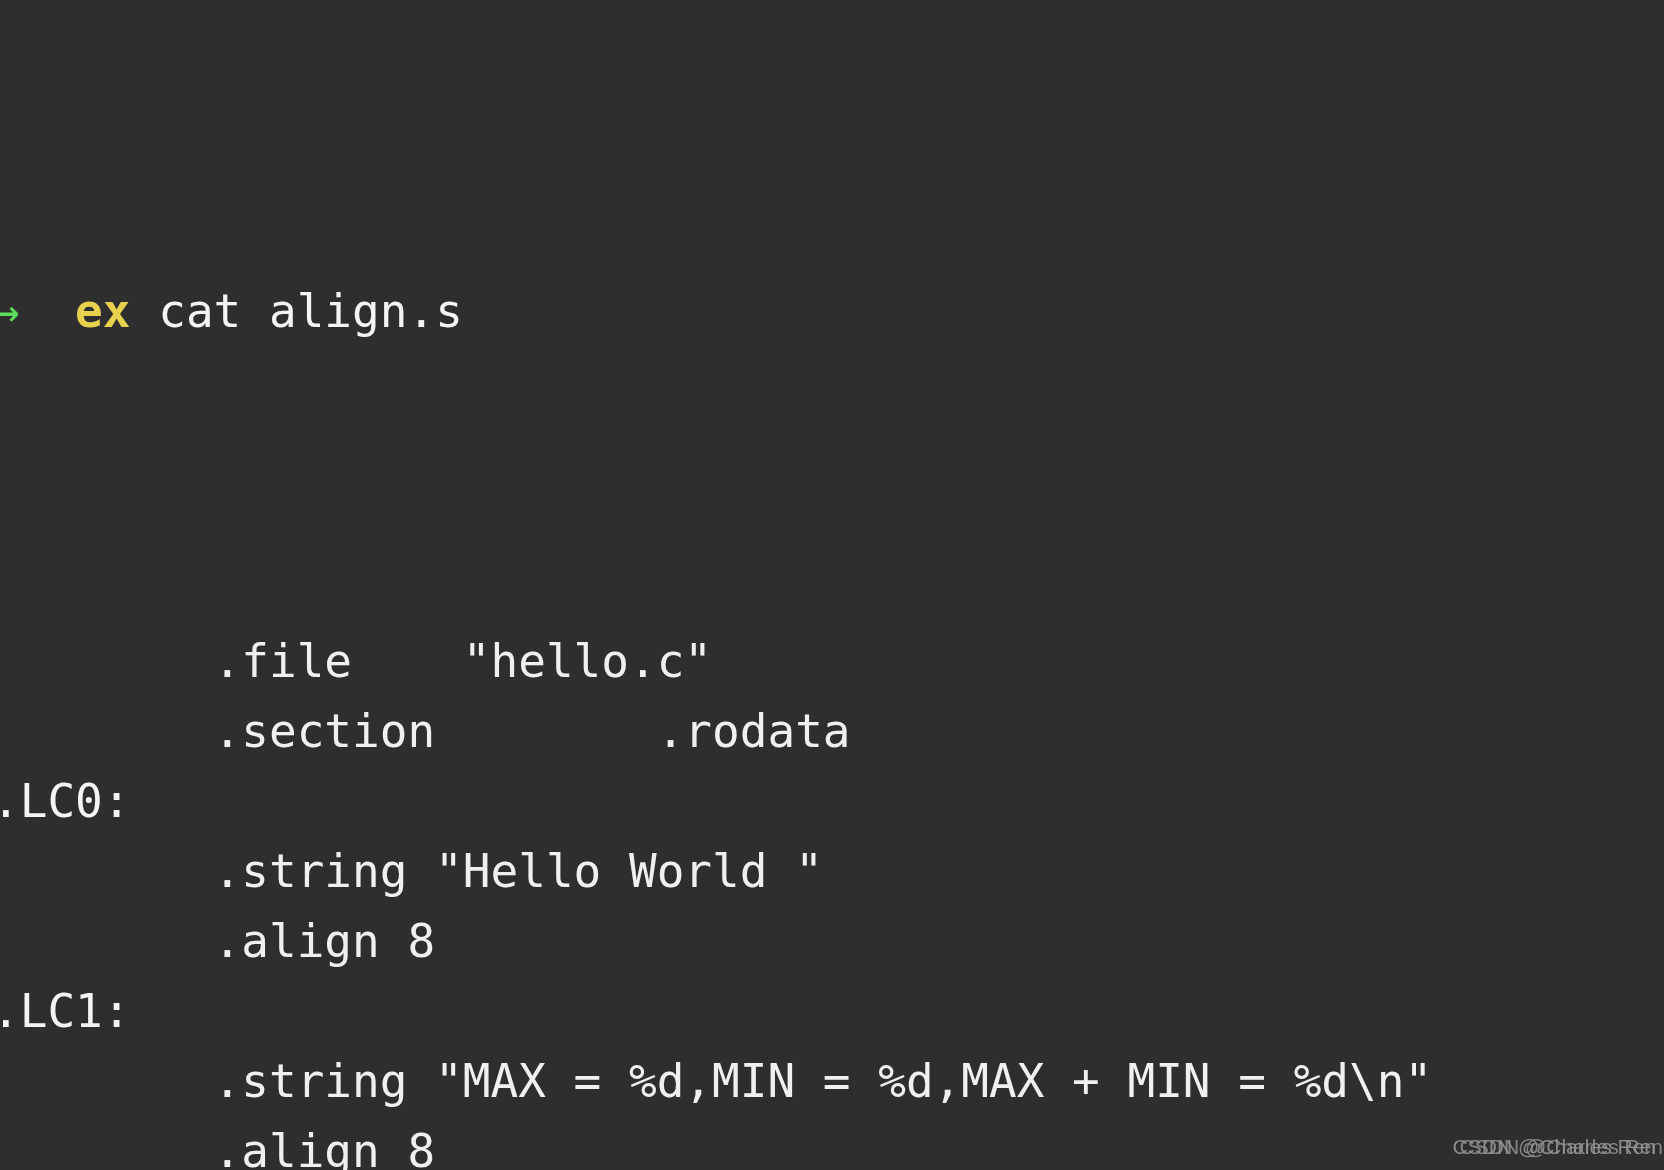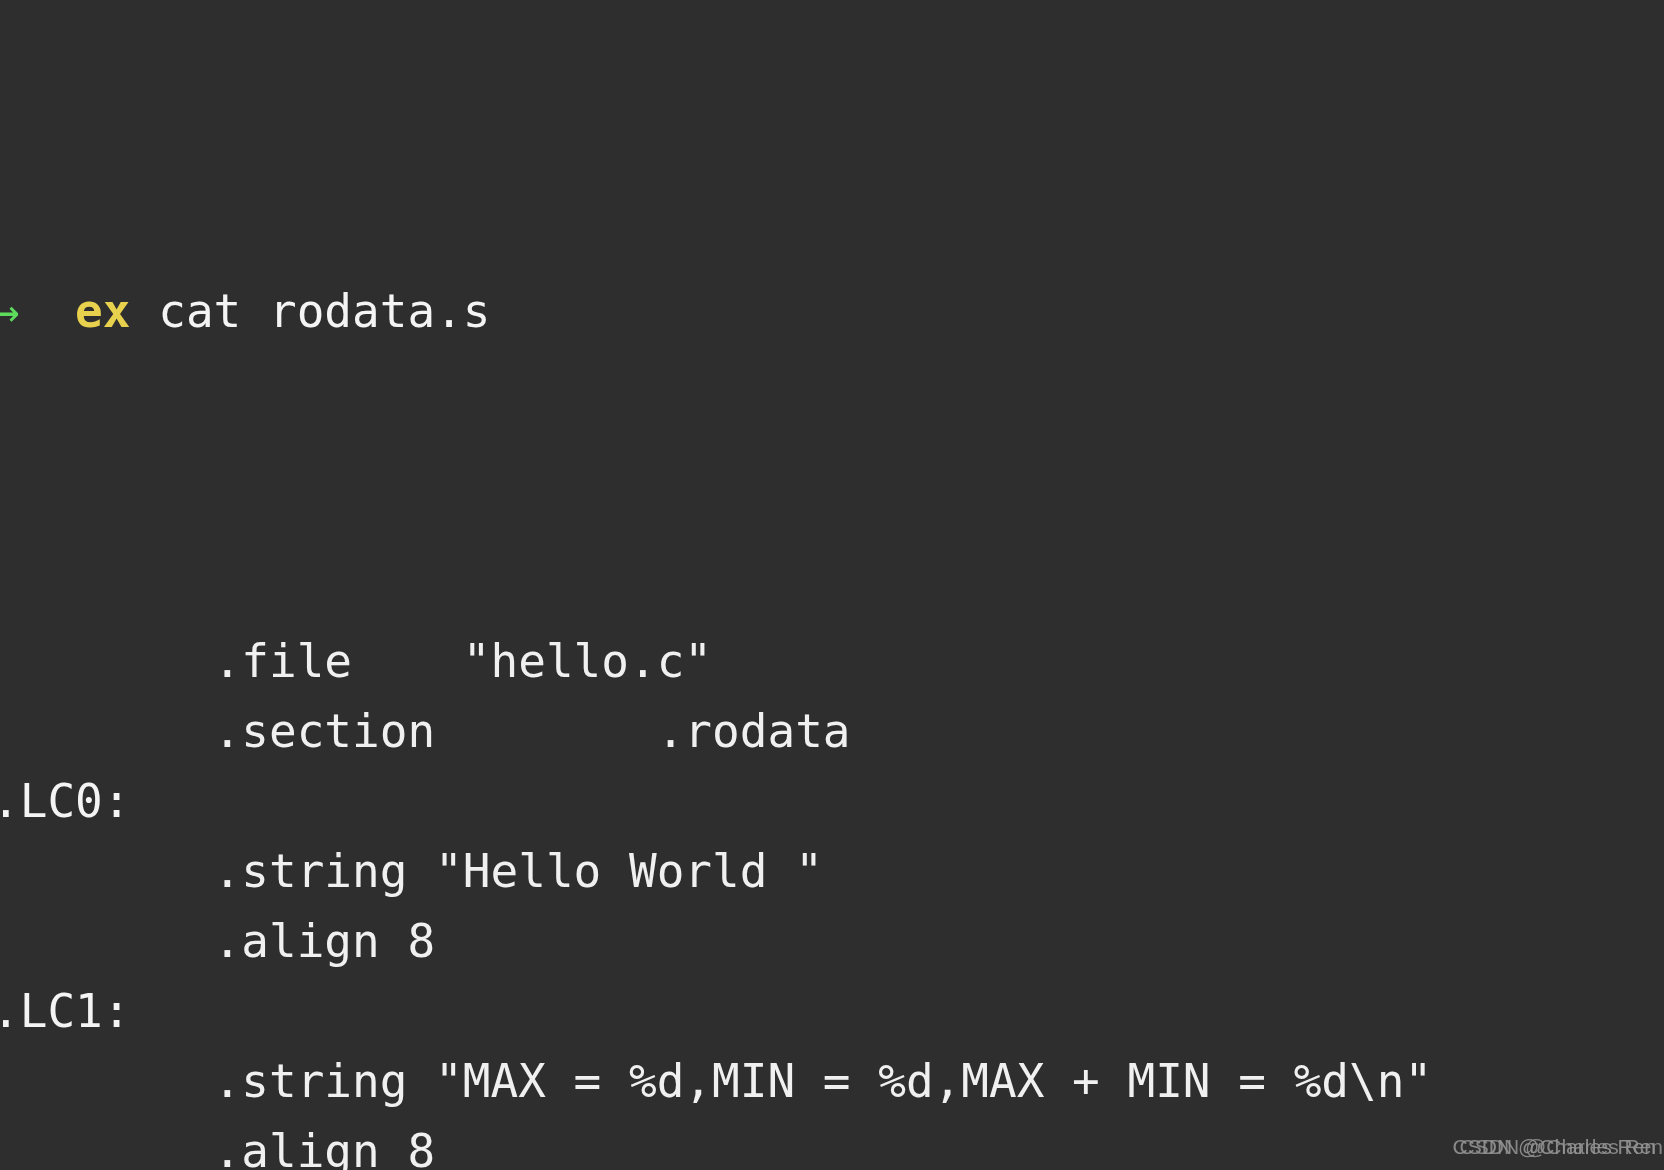--- a/index.html
+++ b/index.html
@@ -77,21 +77,21 @@
   }
 </style>
 </head>
 <body>
 
 <div id="terminal">
 
   <div id="screen">
 
     
-    <span class="line"><span class="tok-prompt">→</span><span class="tok-plain">  </span><span class="tok-dir">ex</span><span class="tok-plain"> </span><span class="tok-plain">cat rodata.s</span></span>
+    <span class="line"><span class="tok-prompt">→</span><span class="tok-plain">  </span><span class="tok-dir">ex</span><span class="tok-plain"> </span><span class="tok-plain">cat align.s</span></span>
 
     
     <span id="asm-lines"><span class="line"><span class="tok-plain">        </span><span class="tok-code">.file    "hello.c"</span></span><span class="line"><span class="tok-plain">        </span><span class="tok-code">.section        .rodata</span></span><span class="line"><span class="tok-plain"></span><span class="tok-label">.LC0:</span></span><span class="line"><span class="tok-plain">        </span><span class="tok-code">.string "Hello World "</span></span><span class="line"><span class="tok-plain">        </span><span class="tok-code">.align 8</span></span><span class="line"><span class="tok-plain"></span><span class="tok-label">.LC1:</span></span><span class="line"><span class="tok-plain">        </span><span class="tok-code">.string "MAX = %d,MIN = %d,MAX + MIN = %d\n"</span></span><span class="line"><span class="tok-plain">        </span><span class="tok-code">.align 8</span></span></span>
 
   </div>
 
   <div id="watermark">
     <span class="wm-stack">
       <span class="wm-base">CSDN @Charles Ren</span>
       <span class="wm-ghost">CSDN @Charles Ren</span>

